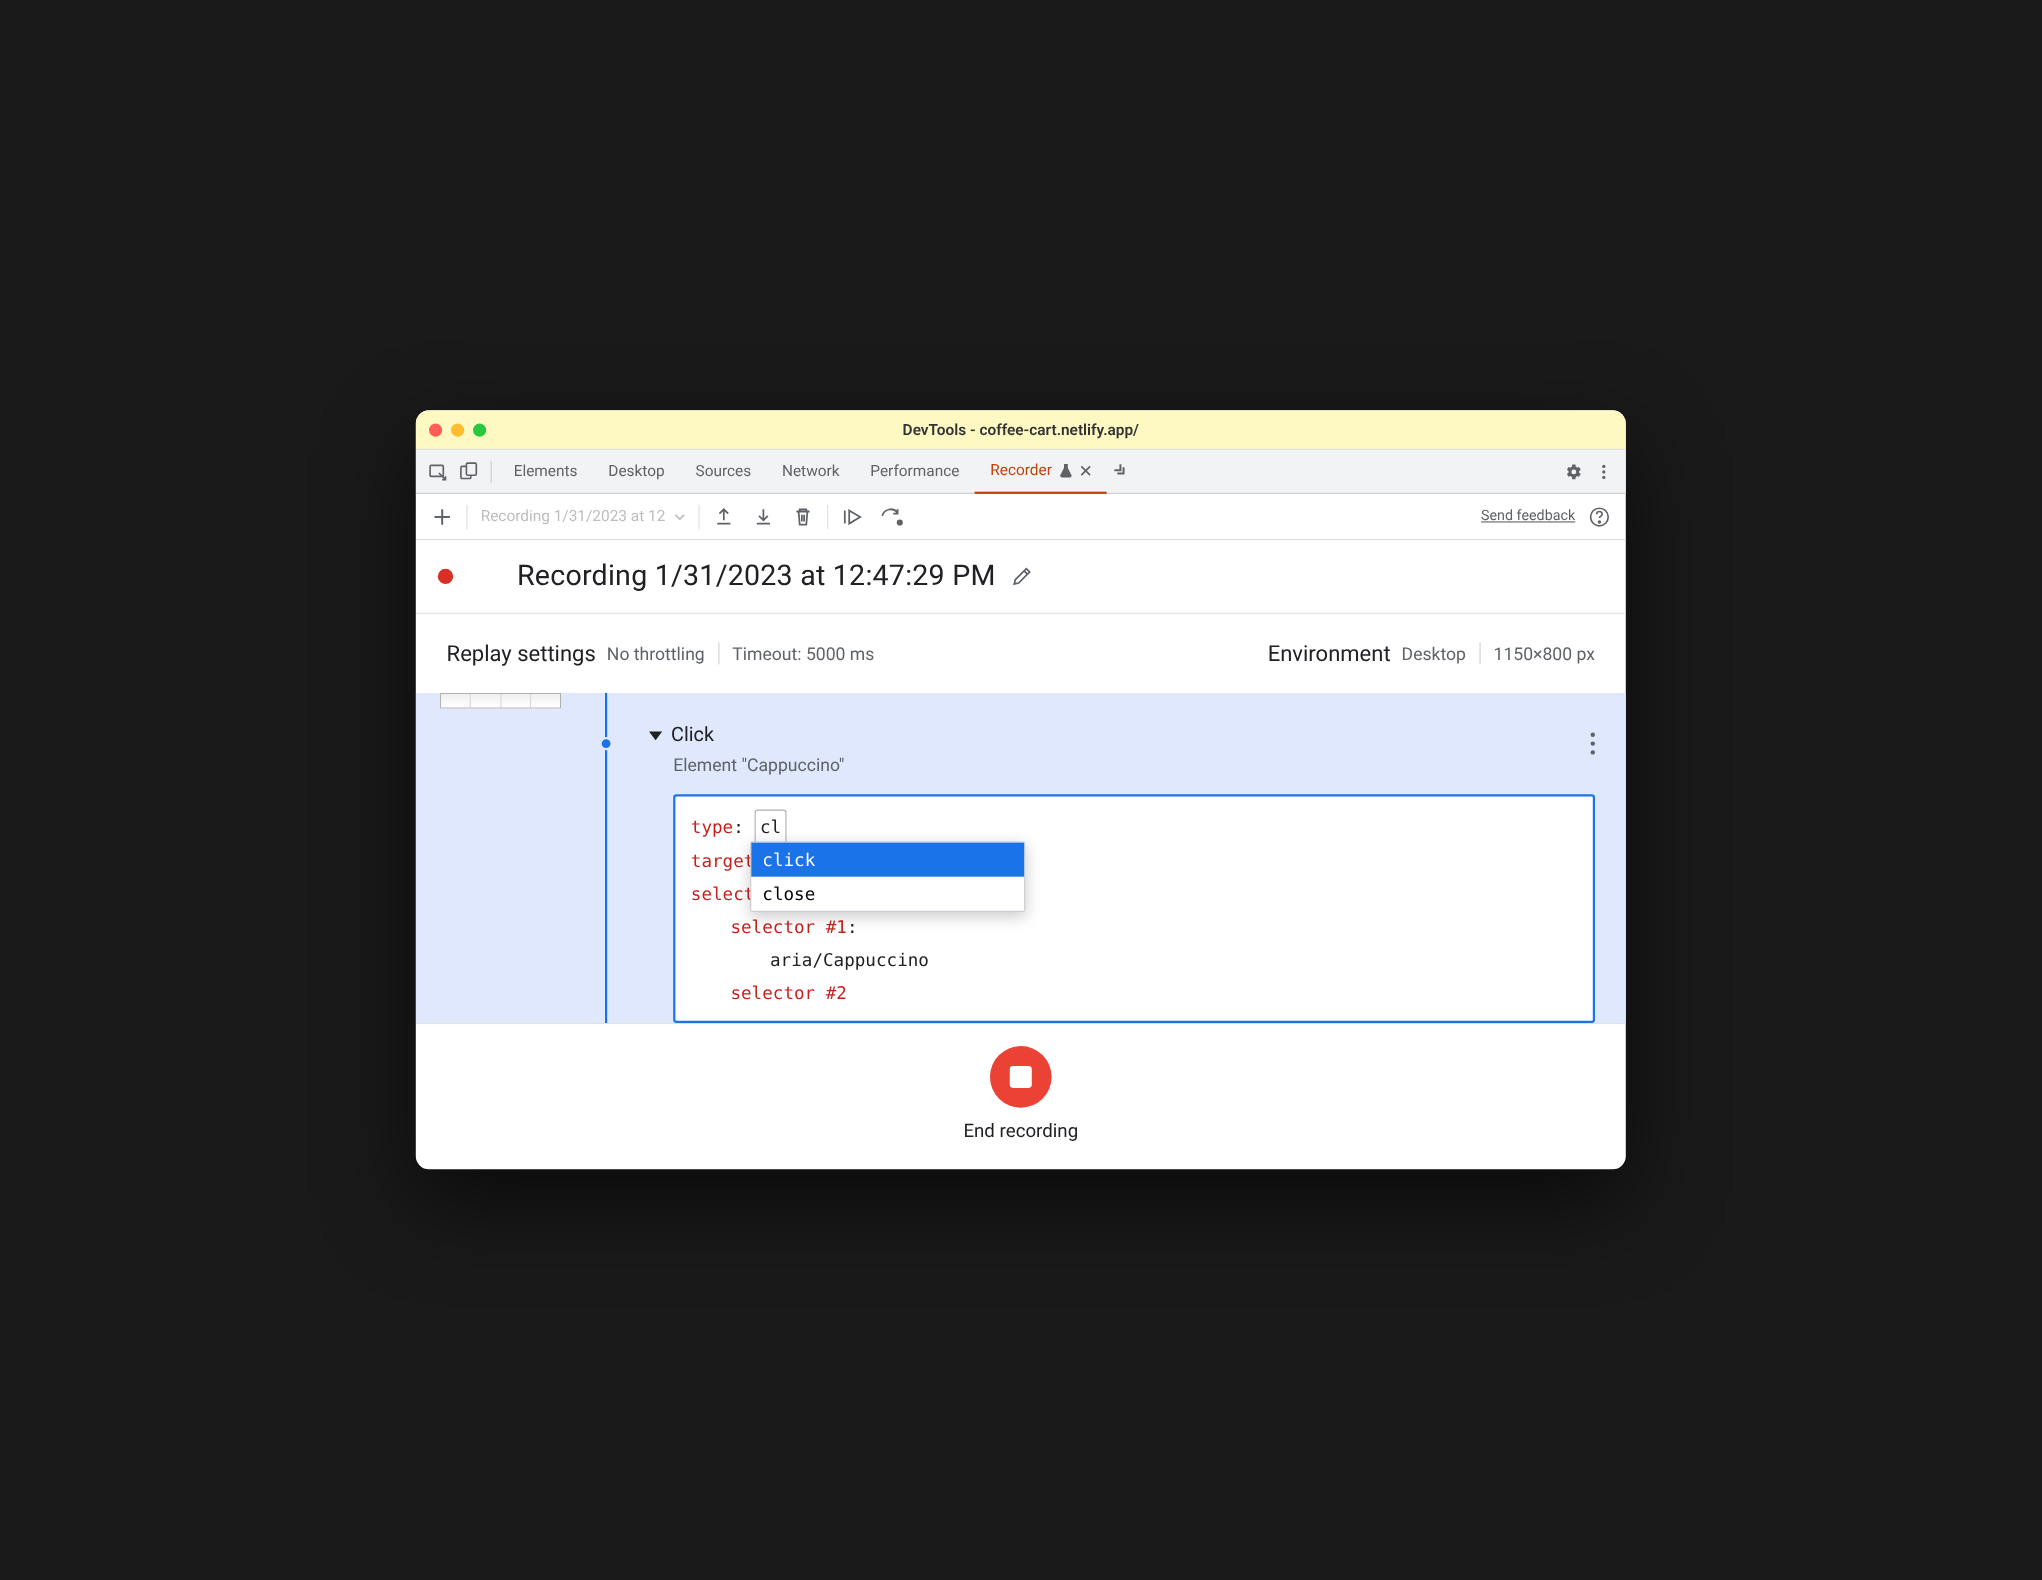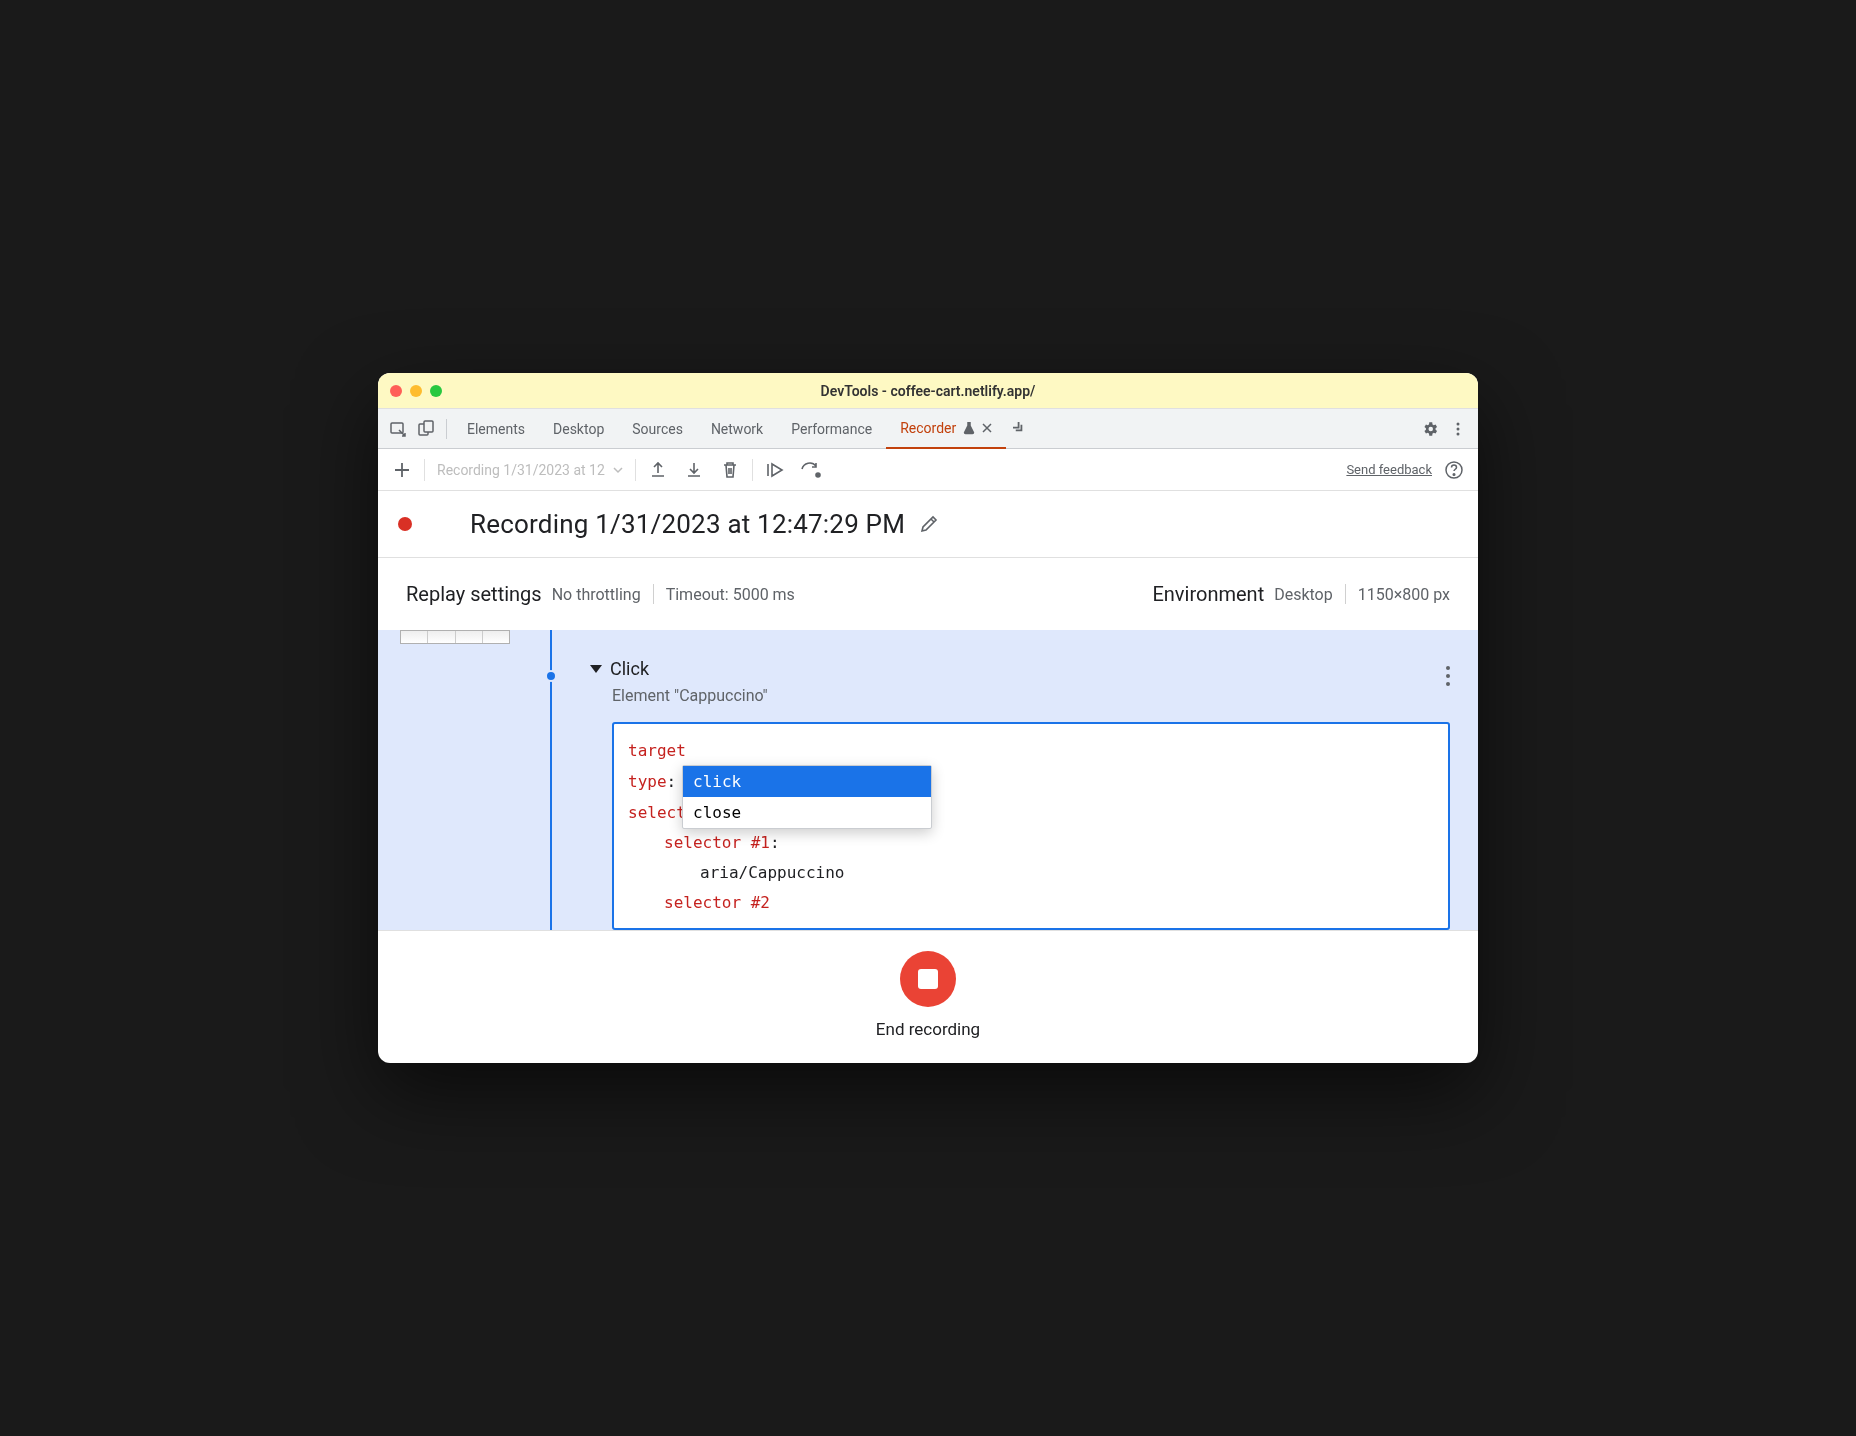--- a/index.html
+++ b/index.html
@@ -430,22 +430,22 @@
     </div>
     <div class="step-sub">Element "Cappuccino"</div>
 
     <div class="kebab">
         <span></span>
         <span></span>
         <span></span>
       </div>
 
     <div class="code-box">
+      <div><span class="code-key">type</span>: <span class="code-input">cl</span></div>
       <div><span class="code-key">target</span></div>
-      <div><span class="code-key">type</span>: <span class="code-input">cl</span></div>
       <div><span class="code-key">select</span></div>
       <div class="indent1"><span class="code-key">selector #1</span>:</div>
       <div class="indent2">aria/Cappuccino</div>
       <div class="indent1"><span class="code-key">selector #2</span></div>
     </div>
 
     <div class="autocomplete">
       <div class="ac-item selected">click</div>
       <div class="ac-item">close</div>
     </div>

